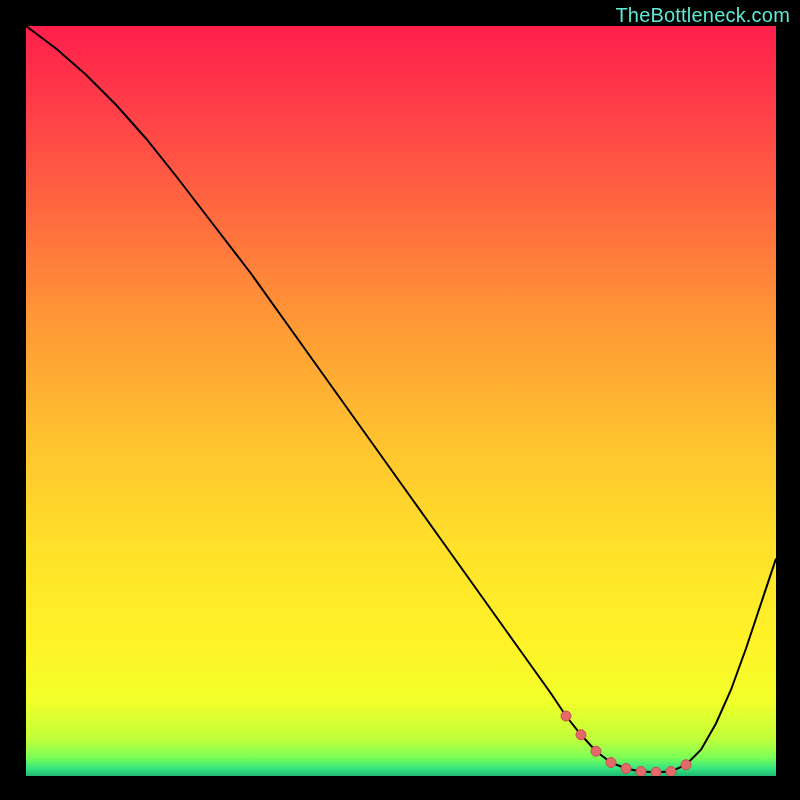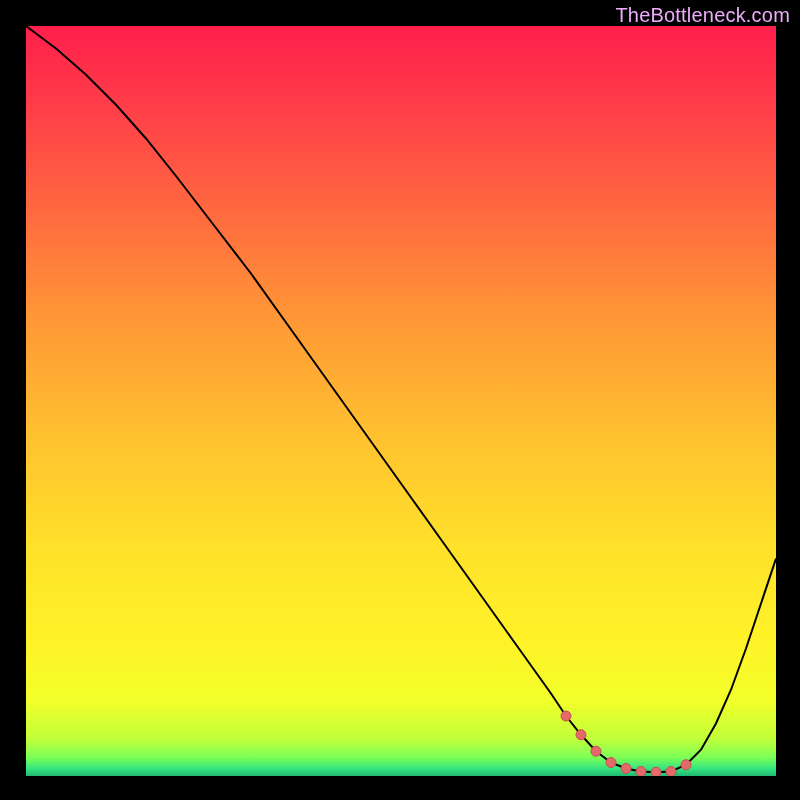--- a/index.html
+++ b/index.html
@@ -14,21 +14,21 @@
   .frame {
     position: relative;
     width: 800px;
     height: 800px;
     background: #000000;
   }
   .watermark {
     position: absolute;
     top: 4px;
     right: 10px;
-    color: #f0abfc;
+    color: #5eead4;
     font-size: 20px;
     font-weight: 500;
     letter-spacing: 0.2px;
     z-index: 10;
   }
   .plot-area {
     position: absolute;
     box-sizing: border-box;
   }
   .plot-area svg {

